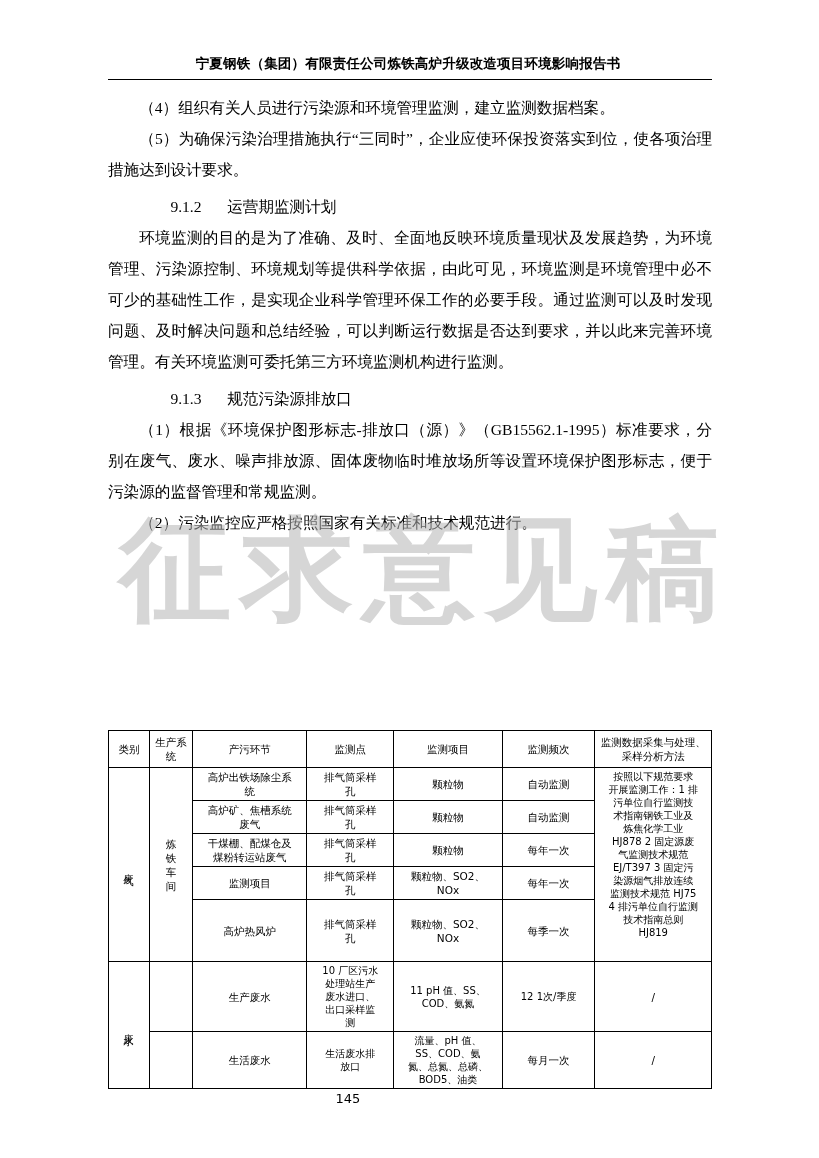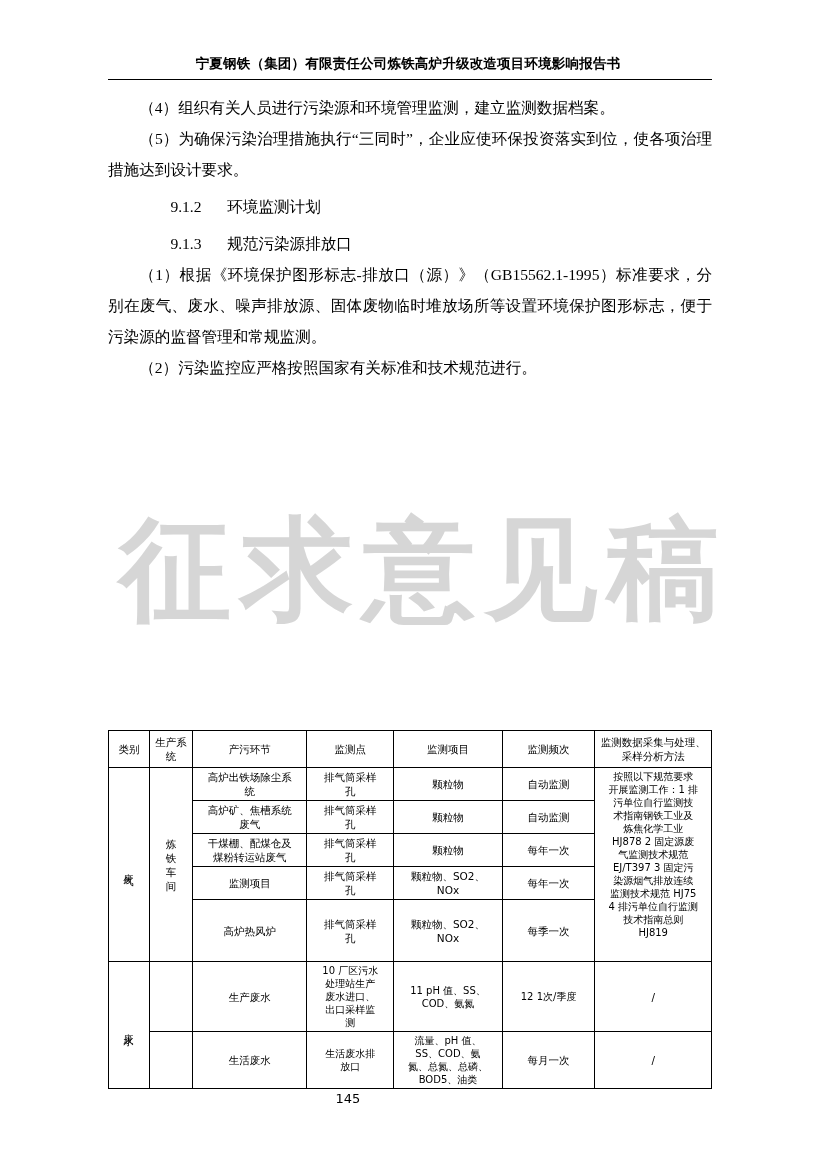--- a/index.html
+++ b/index.html
@@ -127,22 +127,23 @@
 <div class="page">
 
   <div class="header">宁夏钢铁（集团）有限责任公司炼铁高炉升级改造项目环境影响报告书</div>
   <div class="header-rule"></div>
 
   <div class="content">
     <p class="p indent2">（4）组织有关人员进行污染源和环境管理监测，建立监测数据档案。</p>
     <p class="p indent2">（5）为确保污染治理措施执行“三同时”，企业应使环保投资落实到位，使各项治理措施达到设计要求。</p>
 
     <p class="heading">
-      <span class="num">9.1.2</span><span>环境监测计划</span>
+      <span class="num">9.1.2</span><span>运营期监测计划</span>
     </p>
+    <p class="p indent2">环境监测的目的是为了准确、及时、全面地反映环境质量现状及发展趋势，为环境管理、污染源控制、环境规划等提供科学依据，由此可见，环境监测是环境管理中必不可少的基础性工作，是实现企业科学管理环保工作的必要手段。通过监测可以及时发现问题、及时解决问题和总结经验，可以判断运行数据是否达到要求，并以此来完善环境管理。有关环境监测可委托第三方环境监测机构进行监测。</p>
 
     <p class="heading">
       <span class="num">9.1.3</span><span>规范污染源排放口</span>
     </p>
     <p class="p indent2">（1）根据《环境保护图形标志-排放口（源）》（GB15562.1-1995）标准要求，分别在废气、废水、噪声排放源、固体废物临时堆放场所等设置环境保护图形标志，便于污染源的监督管理和常规监测。</p>
     <p class="p indent2">（2）污染监控应严格按照国家有关标准和技术规范进行。</p>
 
   </div>
 
   <div class="watermark">征求意见稿</div>

